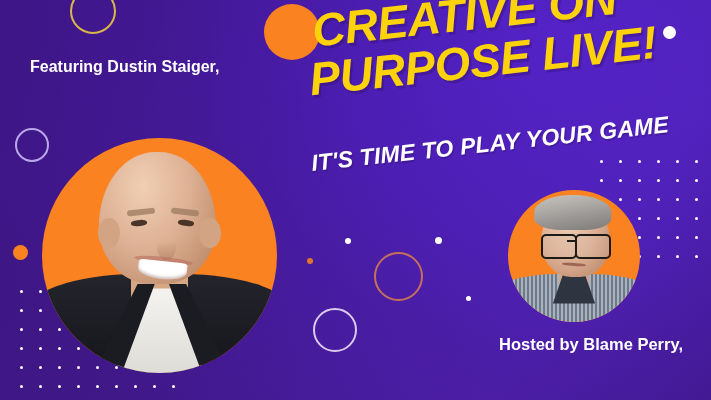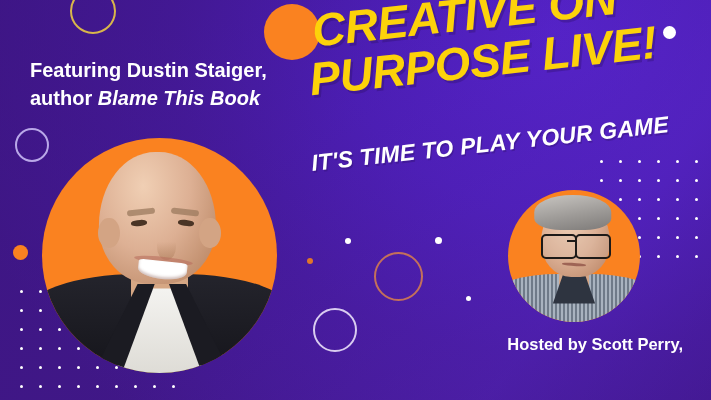--- a/index.html
+++ b/index.html
@@ -95,21 +95,21 @@
     position:absolute;left:310px;top:150px;width:400px;
     transform:rotate(-6.2deg);transform-origin:left top;
     color:#ffffff;font-weight:800;font-style:italic;font-size:23px;
     letter-spacing:.2px;white-space:nowrap;
     text-shadow:1px 2px 0 rgba(40,12,90,.30);
   }
 
   
   .feature{
     position:absolute;left:30px;top:56px;width:280px;
-    color:#fff;font-size:20px;font-weight:700;line-height:1.42;
+    color:#fff;font-size:16px;font-weight:700;line-height:1.42;
   }
   .feature em{font-style:italic;font-weight:700;}
 
   
   .hosted{
     position:absolute;right:28px;bottom:44px;width:300px;
     color:#fff;font-size:16.5px;font-weight:700;line-height:1.42;text-align:right;
   }
 </style>
 </head>
@@ -248,19 +248,18 @@
   </div>
 
   <div class="headline">
     <div class="hl-line hl1">CREATIVE ON</div>
     <div class="hl-line hl2">PURPOSE LIVE!</div>
   </div>
   <div class="subline">IT'S TIME TO PLAY YOUR GAME</div>
 
   <div class="feature">
     <div>Featuring Dustin Staiger,</div>
-    <div><span>author </span><em>Blame This Book</em></div>
   </div>
 
   <div class="hosted">
-    <div>Hosted by Scott Perry,</div>
+    <div>Hosted by Blame Perry,</div>
   </div>
 </div>
 
 </body></html>

